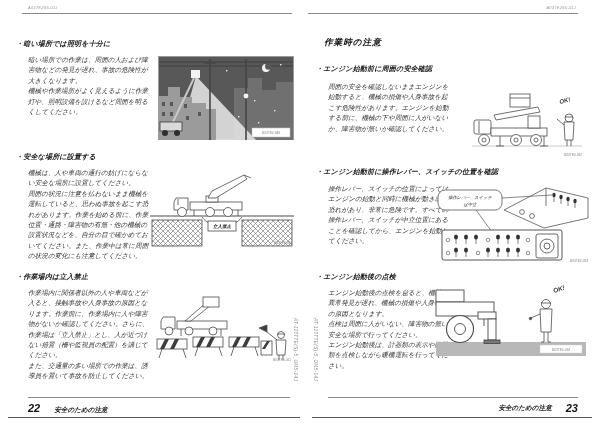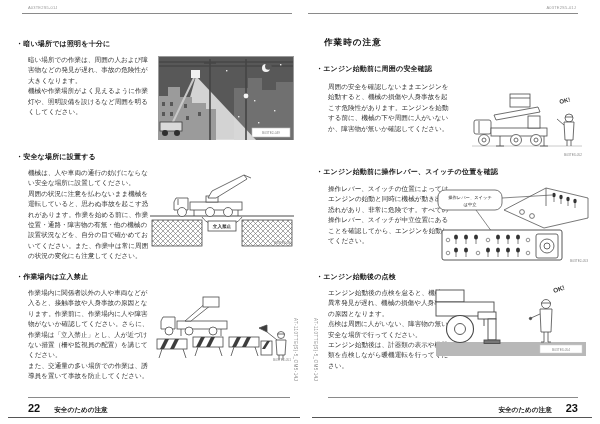--- a/index.html
+++ b/index.html
@@ -1,18 +1,18 @@
 <!DOCTYPE html>
 <html><head>
 <meta charset="utf-8">
 <style>
   html,body{margin:0;padding:0;background:#e8e8e8;}
   .spread{position:relative;width:600px;height:424px;background:#ffffff;overflow:hidden;
           font-family:"Liberation Sans","DejaVu Sans",sans-serif;}
-  .page{position:absolute;top:0;height:424px;width:300px;}
+  .page{position:absolute;top:0;height:424px;width:300px;font-style:italic;}
   .abs{position:absolute;}
   .h{font-weight:bold;font-size:7px;color:#1a1a1a;letter-spacing:.2px;white-space:nowrap;}
   .pagetitle{font-weight:bold;font-size:8.6px;color:#111;letter-spacing:1px;}
   .b{font-size:6.6px;line-height:10.4px;color:#333;white-space:pre-line;width:146px;}
   .rule{position:absolute;height:1px;background:#8a8a8a;}
   .rule-b{position:absolute;height:1px;background:#555;}
   .corner{font-size:4px;color:#9a9a9a;letter-spacing:.2px;}
   .vert{writing-mode:vertical-rl;text-orientation:mixed;font-size:4.6px;color:#8a8a8a;letter-spacing:.4px;}
   .footrow{position:absolute;display:flex;align-items:baseline;gap:14px;}
   .pageno{font-size:11px;font-weight:bold;color:#111;}
@@ -349,20 +349,20 @@
           <line x1="114" y1="60" x2="117" y2="60"></line>
       </g>
       <text x="120" y="11" font-size="6.4" font-weight="bold" fill="#333" transform="rotate(-18 120 11)">OK!</text>
       <rect x="106" y="63" width="42" height="8" fill="#fff" stroke="#cfcfcf" stroke-width="0.5"></rect>
       <text x="127" y="68.6" text-anchor="middle" class="figcode">B03TE3-054</text>
     </svg>
 
     <div class="abs vert" style="left:13px;top:318px;height:80px;">AT-110TTE(S)-5_OM5-14J</div>
 
     <div class="rule" style="left:28px;top:397px;width:250px;"></div>
-    <div class="footrow" style="right:22px;top:402px;">
+    <div class="footrow" style="right:22px;top:402px;align-items:center;">
       <span class="footlabel">安全のための注意</span>
       <span class="pageno">23</span>
     </div>
     <div class="rule-b" style="left:12px;top:417px;width:280px;"></div>
   </div>
 
 </div>
 
 </body></html>

